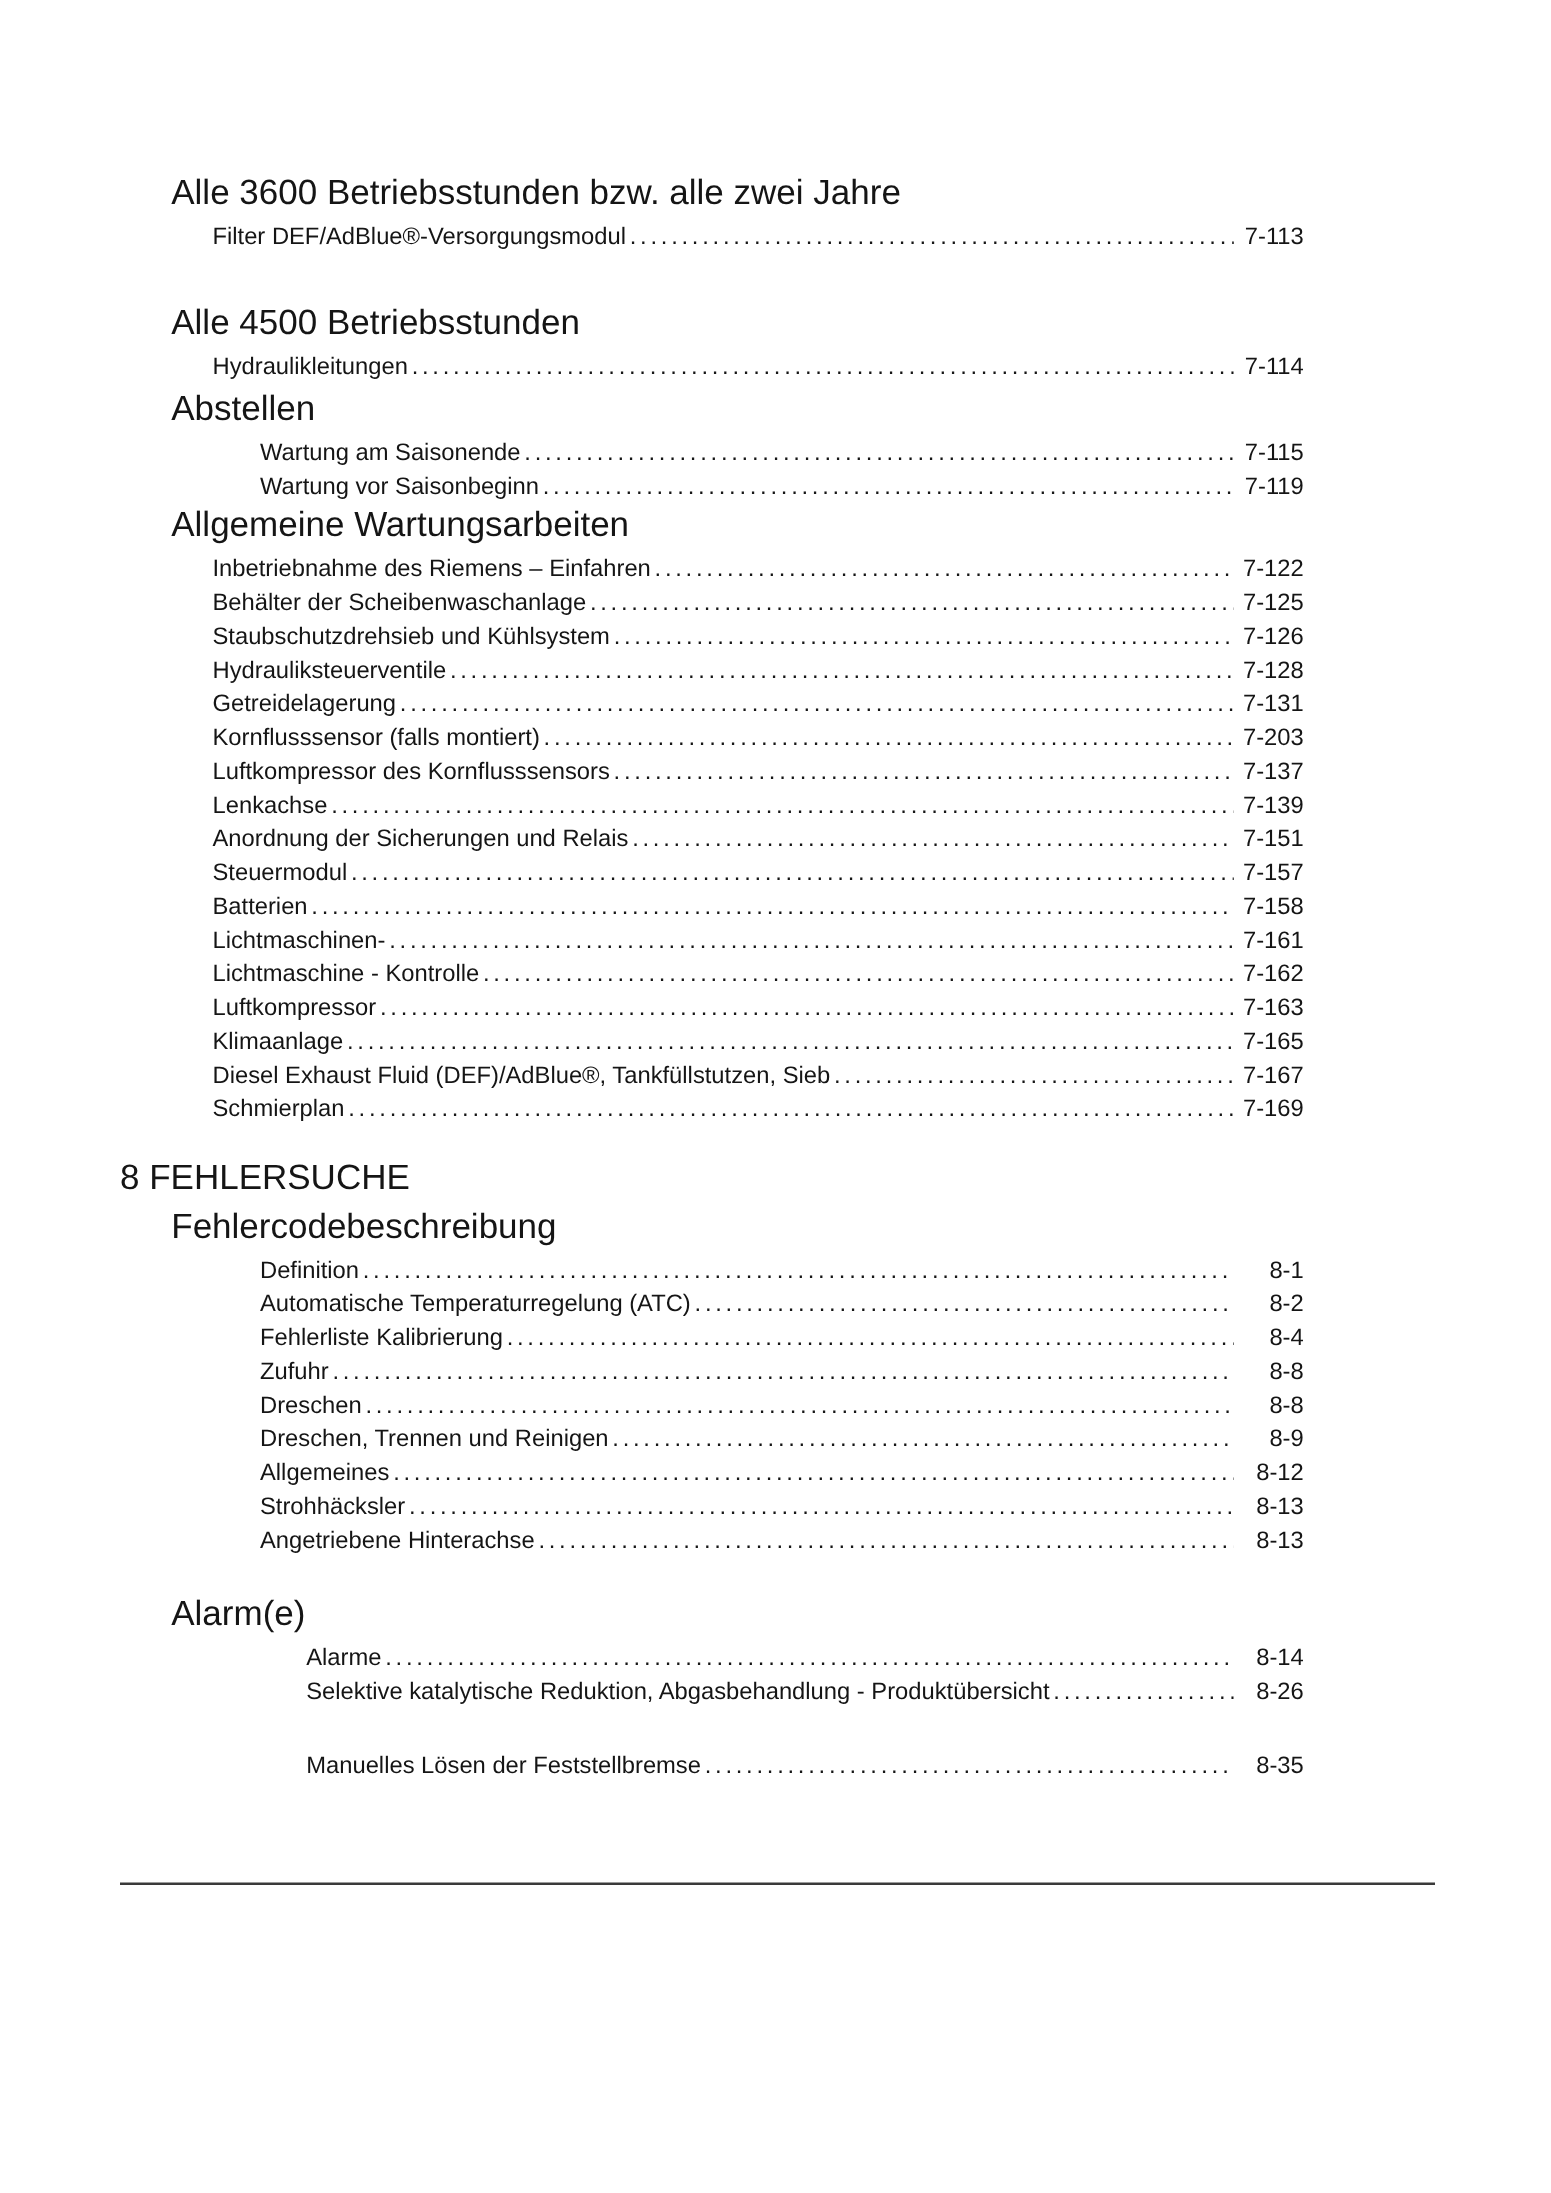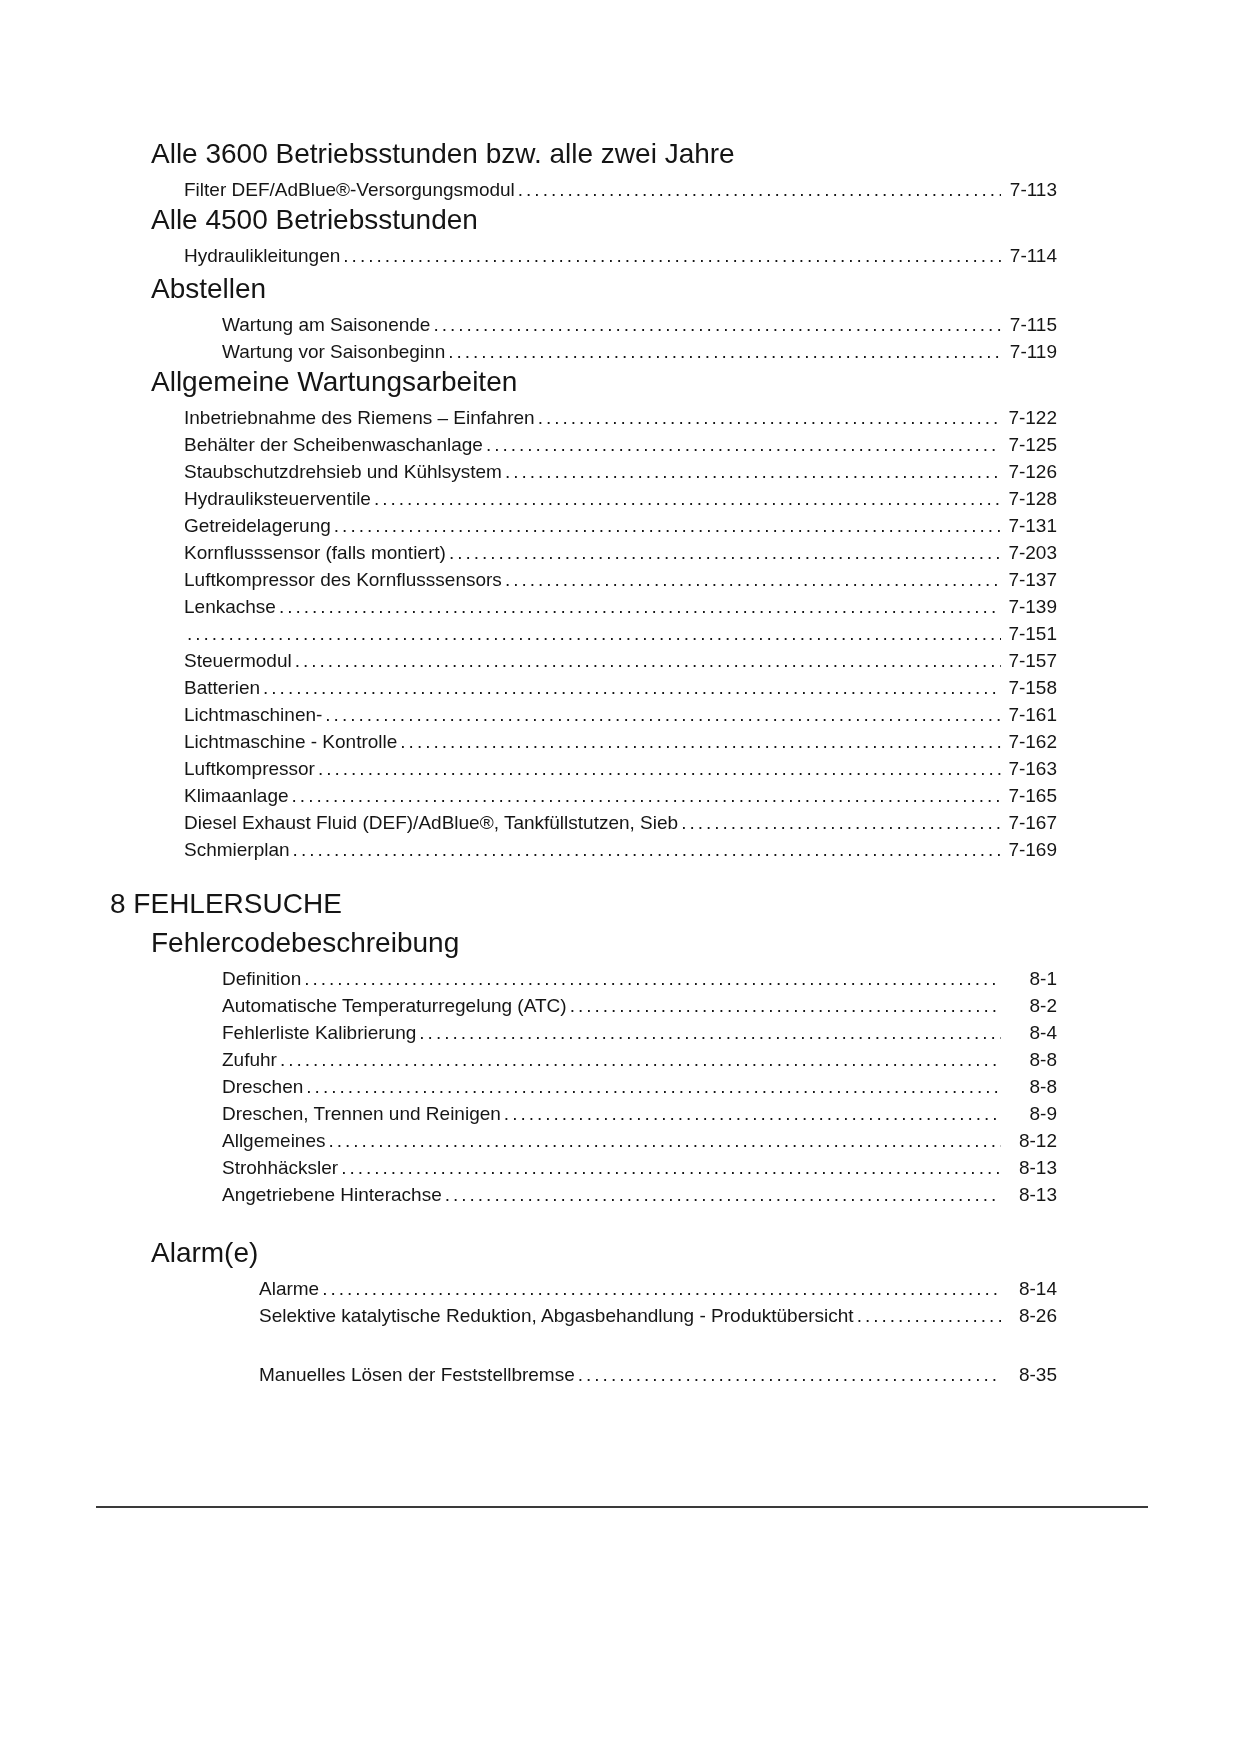--- a/index.html
+++ b/index.html
@@ -9,21 +9,21 @@
     height: 1754px;
     background: #ffffff;
     font-family: "Liberation Sans", sans-serif;
     color: #151515;
     position: relative;
     overflow: hidden;
   }
   .content {
     position: absolute;
     top: 137px;
-    left: 110px;
+    left: 96px;
     width: 947px; 
   }
   .heading {
     font-size: 28px;
     font-weight: 400;
     line-height: 34px;
     margin: 0 0 5px 0;
   }
   .h-section { margin-left: 41px; }
   .h-chapter { margin-left: 0; }
@@ -43,21 +43,21 @@
     overflow: hidden;
     white-space: nowrap;
     letter-spacing: 3px;
     margin: 0 6px 0 3px;
     color: #151515;
   }
   .leader::after {
     content: "......................................................................................................................................................................";
   }
   .page-num { flex: 0 0 auto; min-width: 50px; text-align: right; white-space: nowrap; }
-  .s2 { }
+  .s2 { margin-top: 38px; }
   .s3 { margin-top: 3px; }
   .s4 { margin-top: 0px; }
   .s5 { margin-top: 24px; }
   .s6 { margin-top: 0px; }
   .s7 { margin-top: 28px; }
   .s8 { margin-top: 32px; }
   .bottom-rule {
     position: absolute;
     left: 96px;
     top: 1506px;
@@ -145,20 +145,21 @@
         <span class="entry-title">Luftkompressor des Kornflusssensors</span>
         <span class="leader"></span>
         <span class="page-num">7-137</span>
       </div>
       <div class="entry">
         <span class="entry-title">Lenkachse</span>
         <span class="leader"></span>
         <span class="page-num">7-139</span>
       </div>
       <div class="entry">
+        <span class="entry-title">Anordnung der Sicherungen und Relais</span>
         <span class="leader"></span>
         <span class="page-num">7-151</span>
       </div>
       <div class="entry">
         <span class="entry-title">Steuermodul</span>
         <span class="leader"></span>
         <span class="page-num">7-157</span>
       </div>
       <div class="entry">
         <span class="entry-title">Batterien</span>

